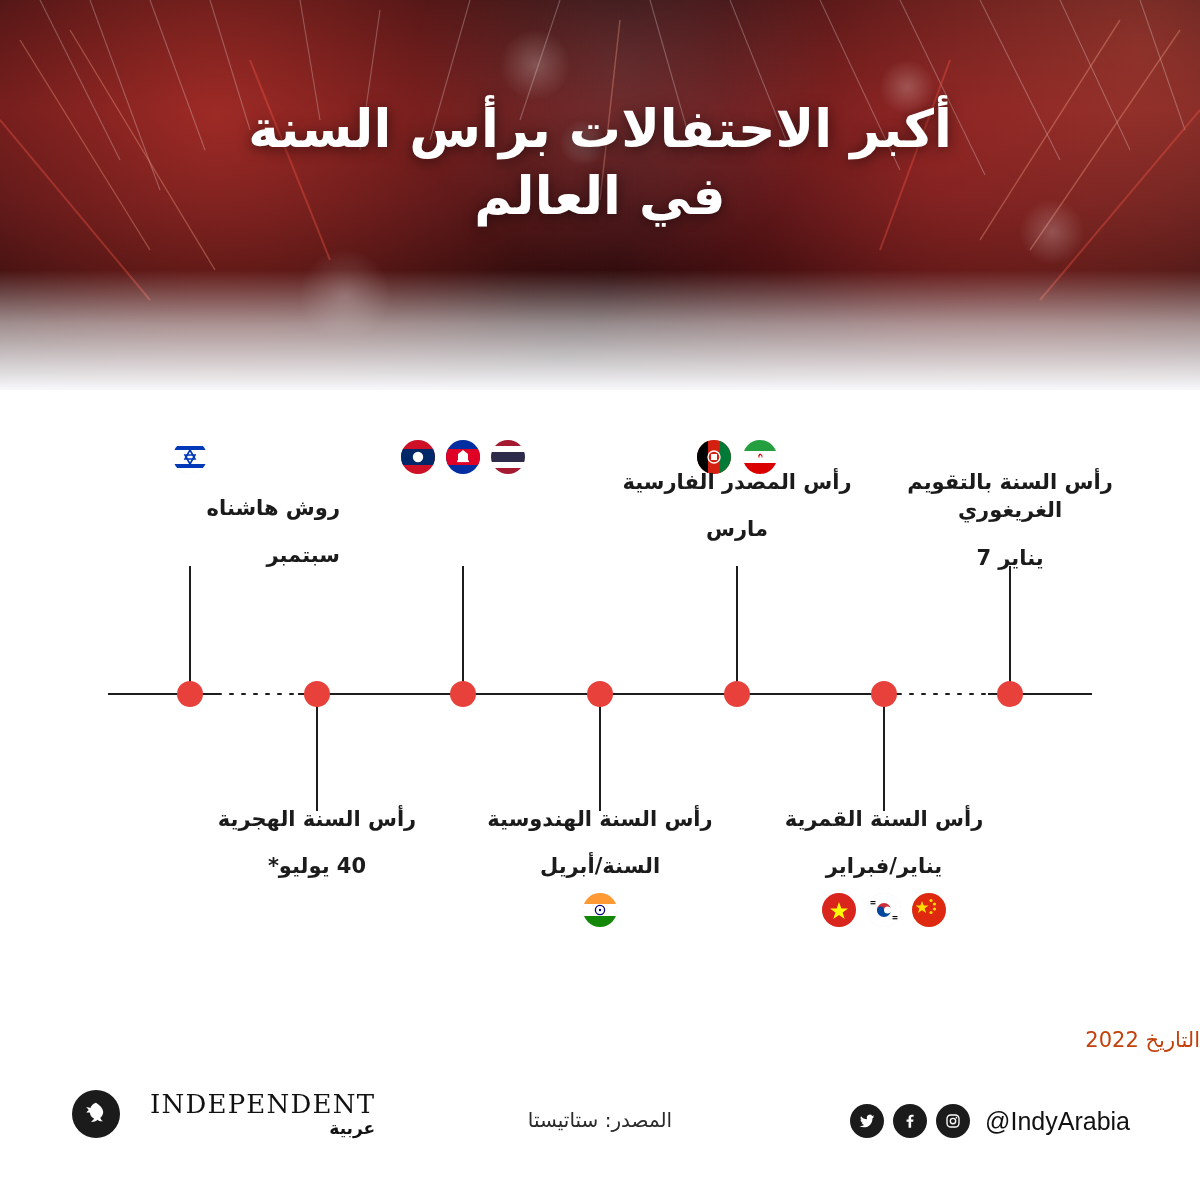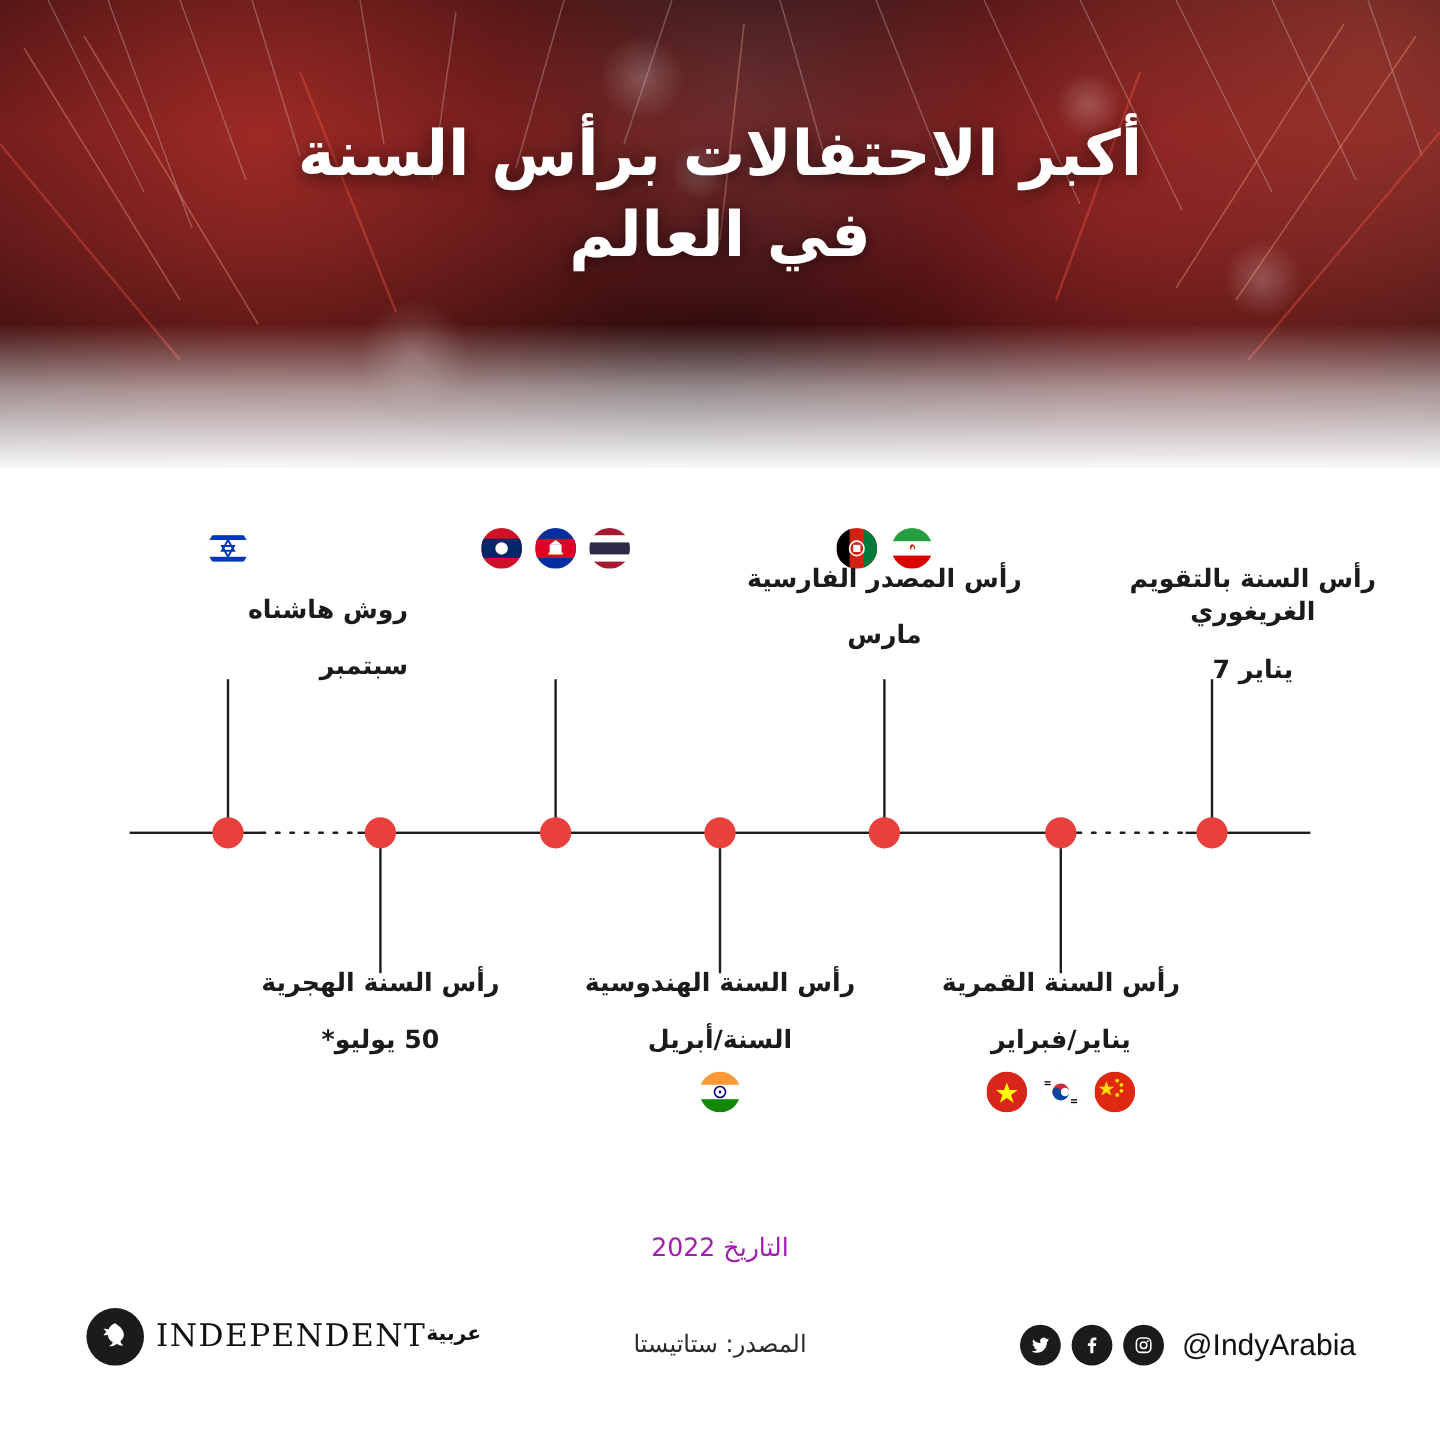--- a/index.html
+++ b/index.html
@@ -130,23 +130,22 @@
     position: relative;
     box-shadow: 0 0 0 1px rgba(0,0,0,0.12) inset;
   }
   .flag > svg { display: block; width: 34px; height: 34px; }
 
   
   .footer-date {
     position: absolute;
     left: 0; right: 0;
     top: 1028px;
-    text-align: center;
     font-size: 21px;
-    color: #a21caf;
+    color: #c2410c;
   }
   .footer-source {
     position: absolute;
     left: 0; right: 0;
     top: 1108px;
     text-align: center;
     font-size: 20px;
     color: #2a2a2a;
   }
 
@@ -160,22 +159,23 @@
   }
   .logo-mark {
     width: 48px; height: 48px;
     border-radius: 50%;
     background: #1b1b1b;
     display: flex; align-items: center; justify-content: center;
     margin-right: 10px;
   }
   .logo-text {
     display: flex;
-    flex-direction: row;
+    flex-direction: column;
     line-height: 1;
+    margin-left: 20px;
   }
   .logo-word {
     font-family: "DejaVu Serif", "Liberation Serif", serif;
     font-size: 26px;
     letter-spacing: 1.2px;
     color: #111;
   }
   .logo-ar {
     font-size: 17px;
     font-weight: bold;
@@ -354,28 +354,28 @@
             <path d="M17 13.5c-2 1-2.3 3.6-.6 4.8-.4-1.6.3-2.7 1.2-3.2.9.6 1.4 1.7 1 3.2 1.6-1.3 1.2-3.8-1.6-4.8z"></path>
           </g>
         </svg>
     </span>
   </div>
   <div class="label" style="left:737px; top:78px;">
     <span>رأس المصدر الفارسية</span>
     <span class="sub">مارس</span>
   </div>
 
-  <div class="label" style="left:1044px; top:78px; width:260px; margin-left:-130px;">
+  <div class="label" style="left:1010px; top:78px; width:260px; margin-left:-130px;">
     <span>رأس السنة بالتقويم الغريغوري</span>
     <span class="sub">يناير 7</span>
   </div>
 
   <div class="label" style="left:317px; top:415px; width:320px; margin-left:-160px;">
     <span>رأس السنة الهجرية</span>
-    <span class="sub">50 يوليو*</span>
+    <span class="sub">40 يوليو*</span>
   </div>
 
   <div class="label" style="left:600px; top:415px; width:330px; margin-left:-165px;">
     <span>رأس السنة الهندوسية</span>
     <span class="sub">السنة/أبريل</span>
   </div>
   <div class="flags" style="left:600px; top:503px;">
     <span class="flag">
       <svg viewBox="0 0 34 34">
           <rect width="34" height="34" fill="#ffffff"></rect>

